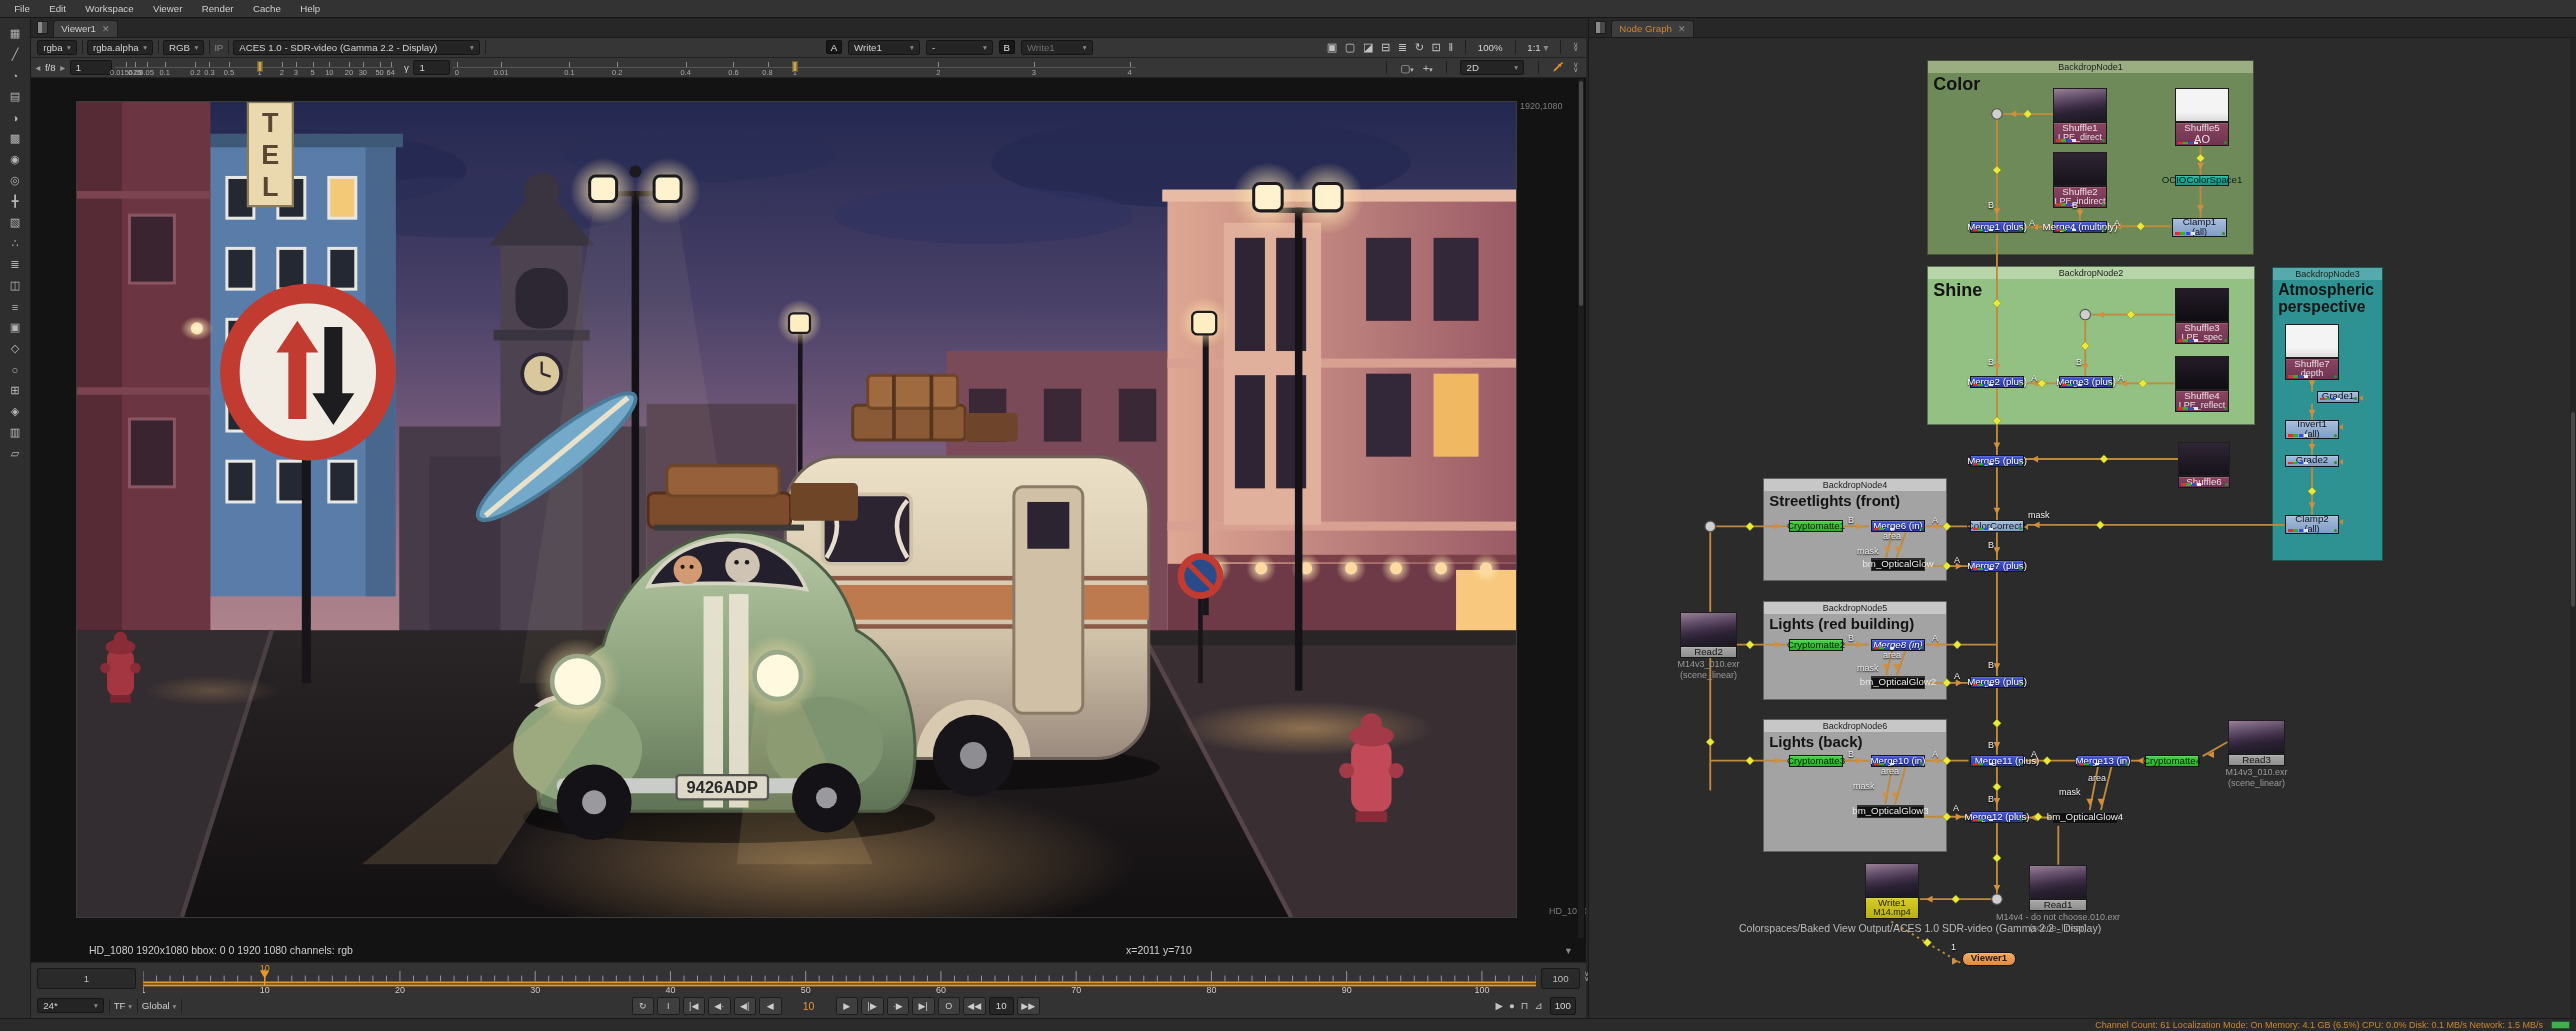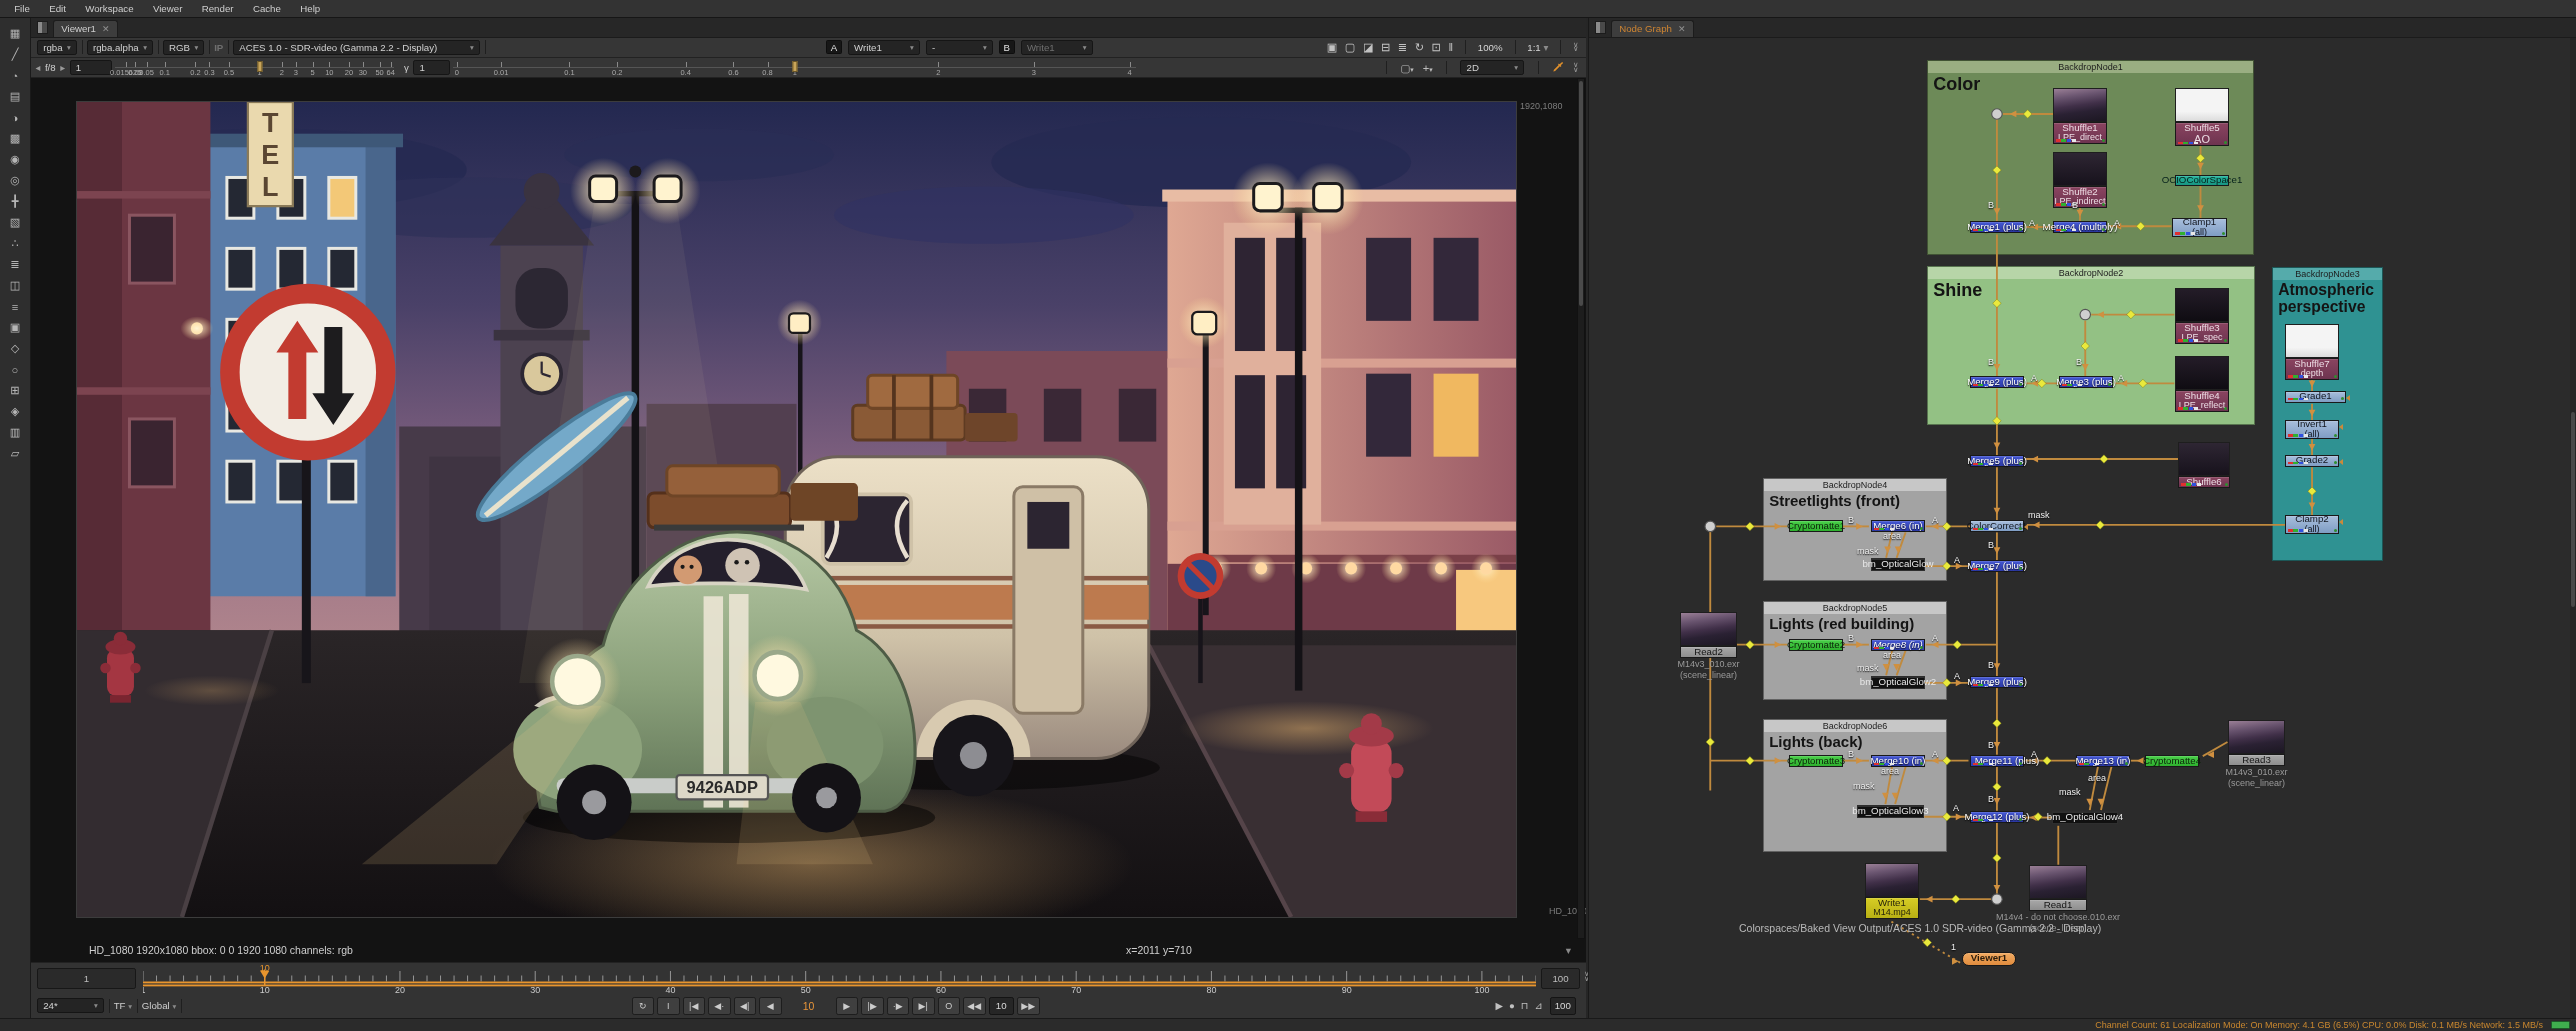--- a/index.html
+++ b/index.html
@@ -1140,21 +1140,21 @@
             <span style="font-size:9px;">depth</span>
             <span class="chips">
               <span class="chip" style="background:#e03030"></span>
               <span class="chip" style="background:#30b030"></span>
               <span class="chip" style="background:#3050e0"></span>
               <span class="chip" style="background:#e8e8e8"></span>
             </span>
             <span class="gdot"></span>
           </div>
         </div>
-        <div class="node n-gradeish" style="left: 696px; top: 353px; width: 61px;">
+        <div class="node n-gradeish" style="left: 728px; top: 353px; width: 42px;">
           <div class="body" style="height:12px;">
             <span>Grade1</span>
             <span class="chips">
               <span class="chip" style="background:#e03030"></span>
               <span class="chip" style="background:#30b030"></span>
               <span class="chip" style="background:#3050e0"></span>
               <span class="chip" style="background:#e8e8e8"></span>
             </span>
             <span class="gdot"></span>
             <span class="masktri"></span>

